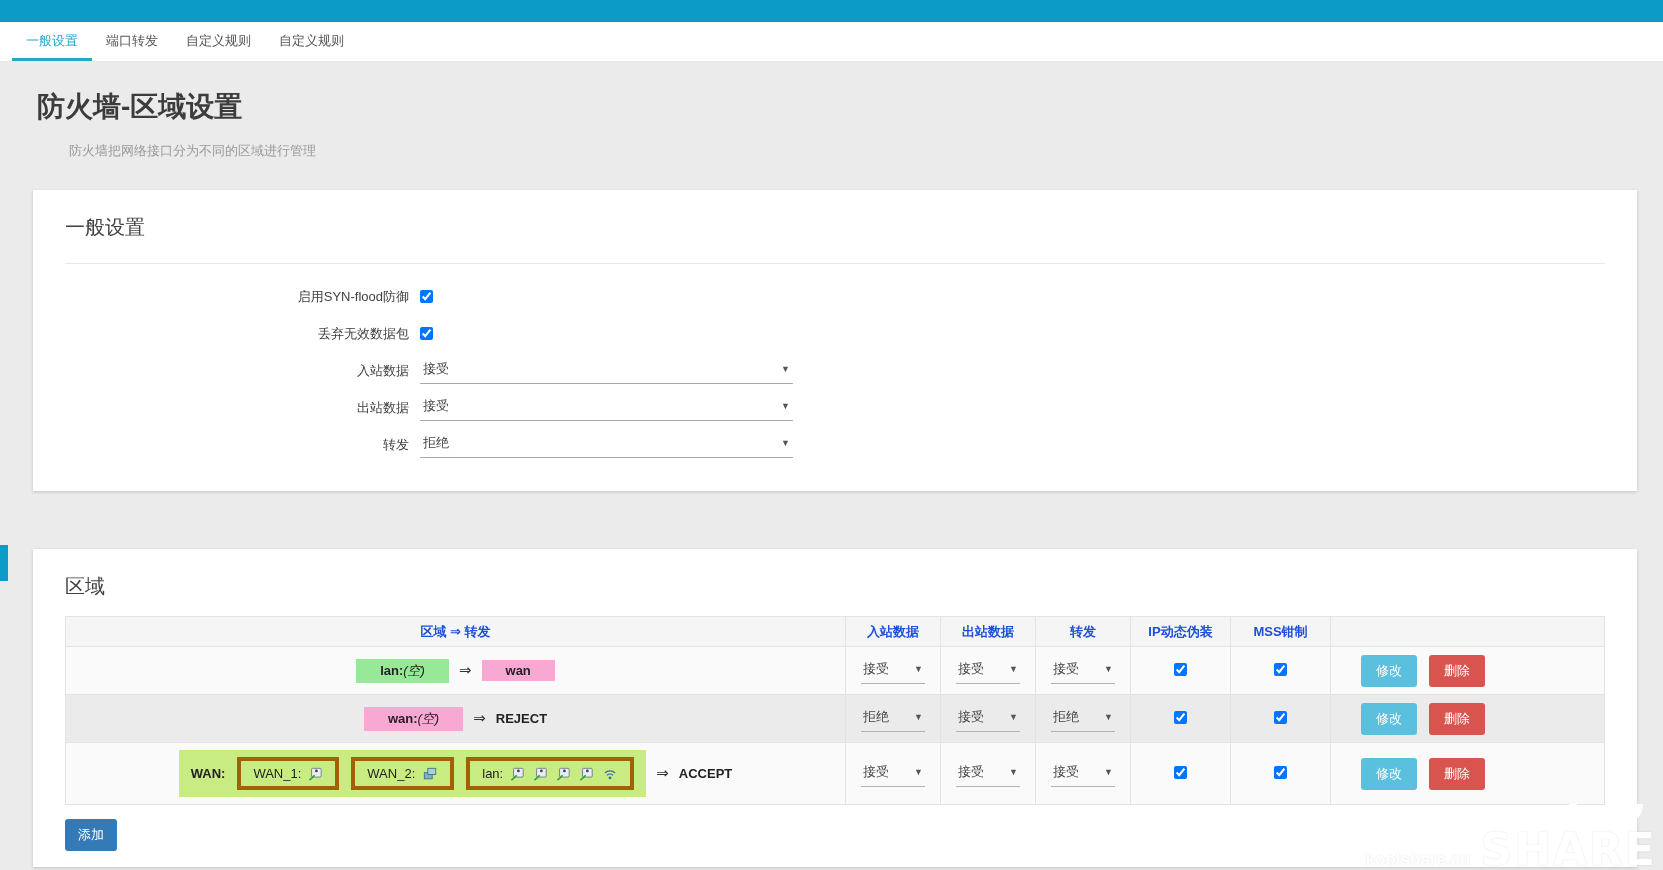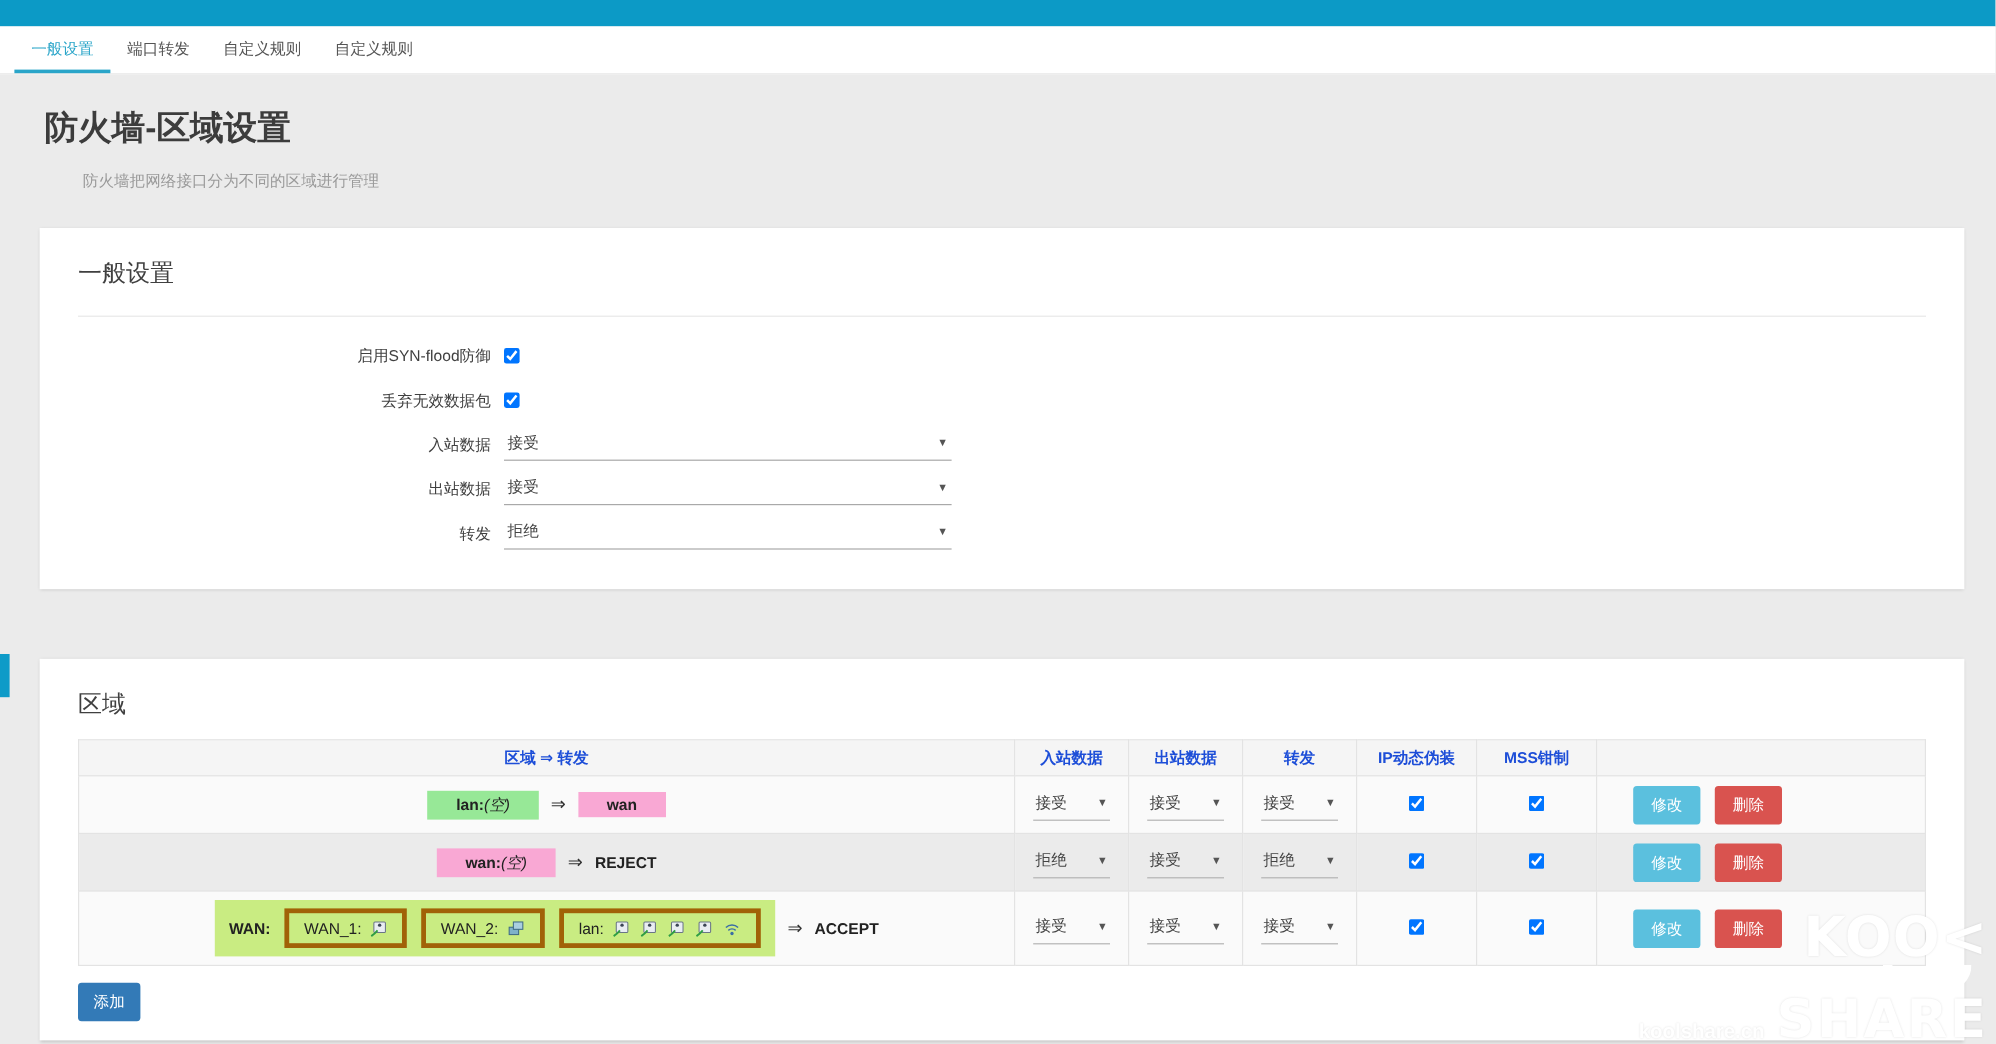--- a/index.html
+++ b/index.html
@@ -322,19 +322,18 @@
       </tr>
     </tbody>
   </table>
 
   <button class="btn btn-add">添加</button>
 </div>
 
 <div class="left-indicator"></div>
 
 <div class="watermark">
-  <div class="wm-brand">KOO&lt;</div>
   <div class="wm-smile"></div>
   <div class="wm-bottom">
     <span class="wm-site">koolshare.cn</span>
     <span class="wm-share">SHARE</span>
   </div>
 </div>
 
 </body></html>

